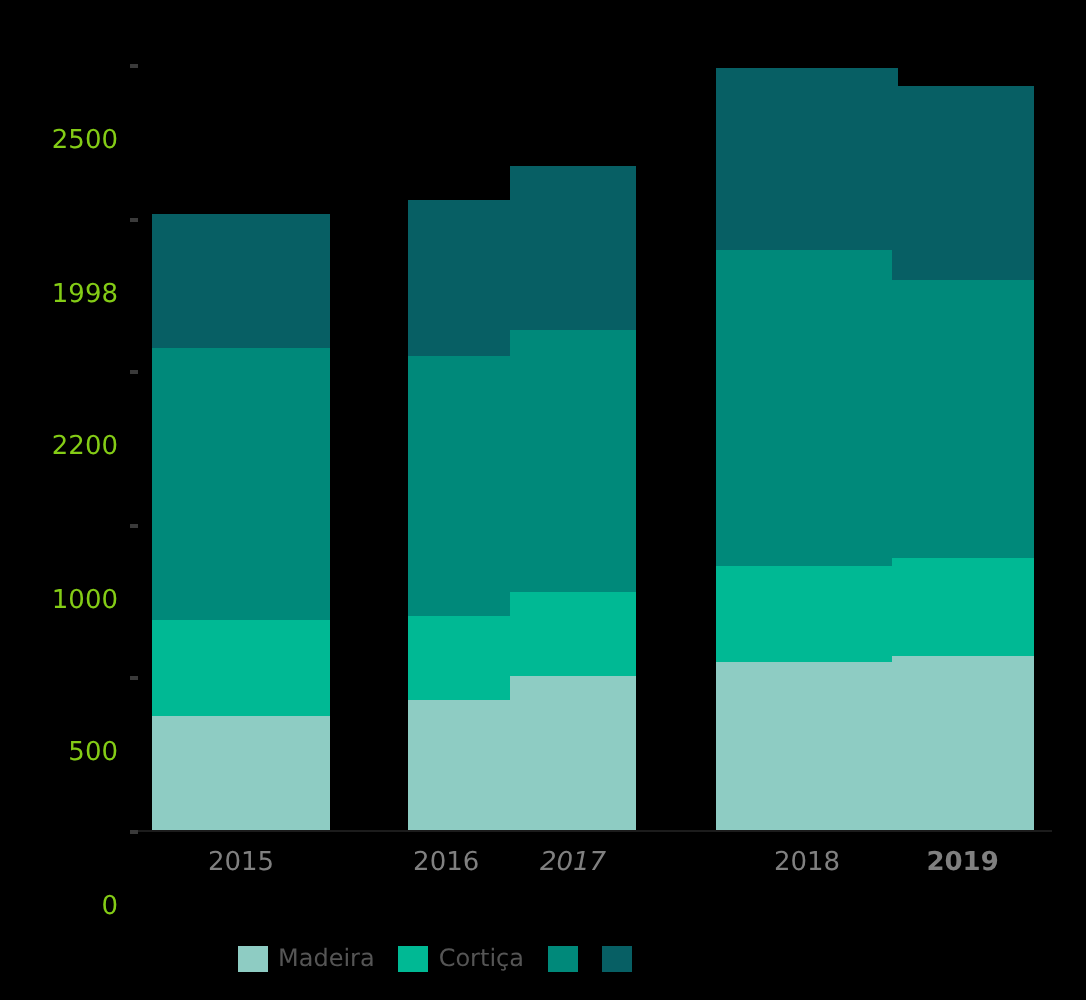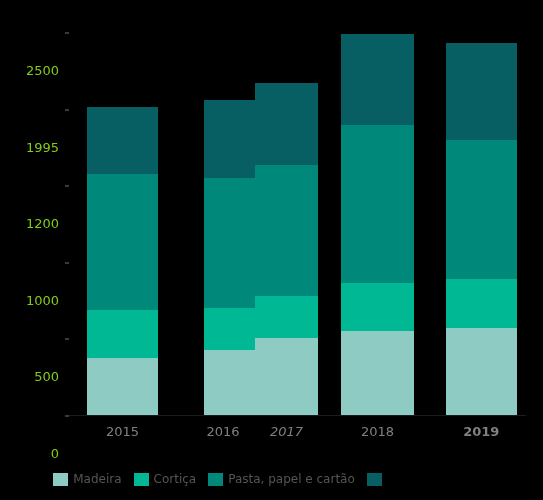--- a/index.html
+++ b/index.html
@@ -132,33 +132,33 @@
         <div class="y-tick-row" style="top: 306.4px;">
           <div class="y-tick-mark"></div>
           <div class="y-tick-text">500</div>
         </div>
         <div class="y-tick-row" style="top: 229.8px;">
           <div class="y-tick-mark"></div>
           <div class="y-tick-text">1000</div>
         </div>
         <div class="y-tick-row" style="top: 153.2px;">
           <div class="y-tick-mark"></div>
-          <div class="y-tick-text">1200</div>
+          <div class="y-tick-text">2200</div>
         </div>
         <div class="y-tick-row" style="top: 76.6px;">
           <div class="y-tick-mark"></div>
-          <div class="y-tick-text">1995</div>
+          <div class="y-tick-text">1998</div>
         </div>
         <div class="y-tick-row" style="top: 0px;">
           <div class="y-tick-mark"></div>
           <div class="y-tick-text">2500</div>
         </div>
       </div>
     <div id="bars-layer">
-        <div class="bar-group" style="left: 18px; width: 71px; height: 383px;">
+        <div class="bar-group" style="left: 7px; width: 89px; height: 383px;">
           <div class="bar-stack">
             <div class="bar-seg" style="height: 67.408px; background: rgb(7, 95, 100);"></div>
             <div class="bar-seg" style="height: 136.348px; background: rgb(0, 137, 122);"></div>
             <div class="bar-seg" style="height: 47.492px; background: rgb(0, 185, 148);"></div>
             <div class="bar-seg" style="height: 58.216px; background: rgb(142, 204, 195);"></div>
           </div>
           <div class="x-tick-text">2015</div>
         </div>
         <div class="bar-group" style="left: 102.6px; width: 71px; height: 383px; padding-left: 32px;">
           <div class="bar-stack">
@@ -171,21 +171,21 @@
         </div>
         <div class="bar-group" style="left: 186px; width: 63px; height: 383px; font-style: italic;">
           <div class="bar-stack">
             <div class="bar-seg" style="height: 81.962px; background: rgb(7, 95, 100);"></div>
             <div class="bar-seg" style="height: 130.986px; background: rgb(0, 137, 122);"></div>
             <div class="bar-seg" style="height: 42.13px; background: rgb(0, 185, 148);"></div>
             <div class="bar-seg" style="height: 78.132px; background: rgb(142, 204, 195);"></div>
           </div>
           <div class="x-tick-text">2017</div>
         </div>
-        <div class="bar-group" style="left: 272px; width: 73px; height: 383px;">
+        <div class="bar-group" style="left: 289px; width: 91px; height: 383px;">
           <div class="bar-stack">
             <div class="bar-seg" style="height: 91.154px; background: rgb(7, 95, 100);"></div>
             <div class="bar-seg" style="height: 157.796px; background: rgb(0, 137, 122);"></div>
             <div class="bar-seg" style="height: 48.258px; background: rgb(0, 185, 148);"></div>
             <div class="bar-seg" style="height: 85.026px; background: rgb(142, 204, 195);"></div>
           </div>
           <div class="x-tick-text">2018</div>
         </div>
         <div class="bar-group" style="left: 376.8px; width: 71px; height: 383px; font-weight: bold;">
           <div class="bar-stack">
@@ -204,20 +204,19 @@
       <div class="legend-item">
         <span class="legend-swatch" style="background: rgb(142, 204, 195);"></span>
         <span class="legend-label">Madeira</span>
       </div>
       <div class="legend-item">
         <span class="legend-swatch" style="background: rgb(0, 185, 148);"></span>
         <span class="legend-label">Cortiça</span>
       </div>
       <div class="legend-item">
         <span class="legend-swatch" style="background: rgb(0, 137, 122);"></span>
-        <span class="legend-label">Pasta, papel e cartão</span>
       </div>
       <div class="legend-item">
         <span class="legend-swatch" style="background: rgb(7, 95, 100);"></span>
       </div>
     </div>
 
 </div>
 
 </body></html>

